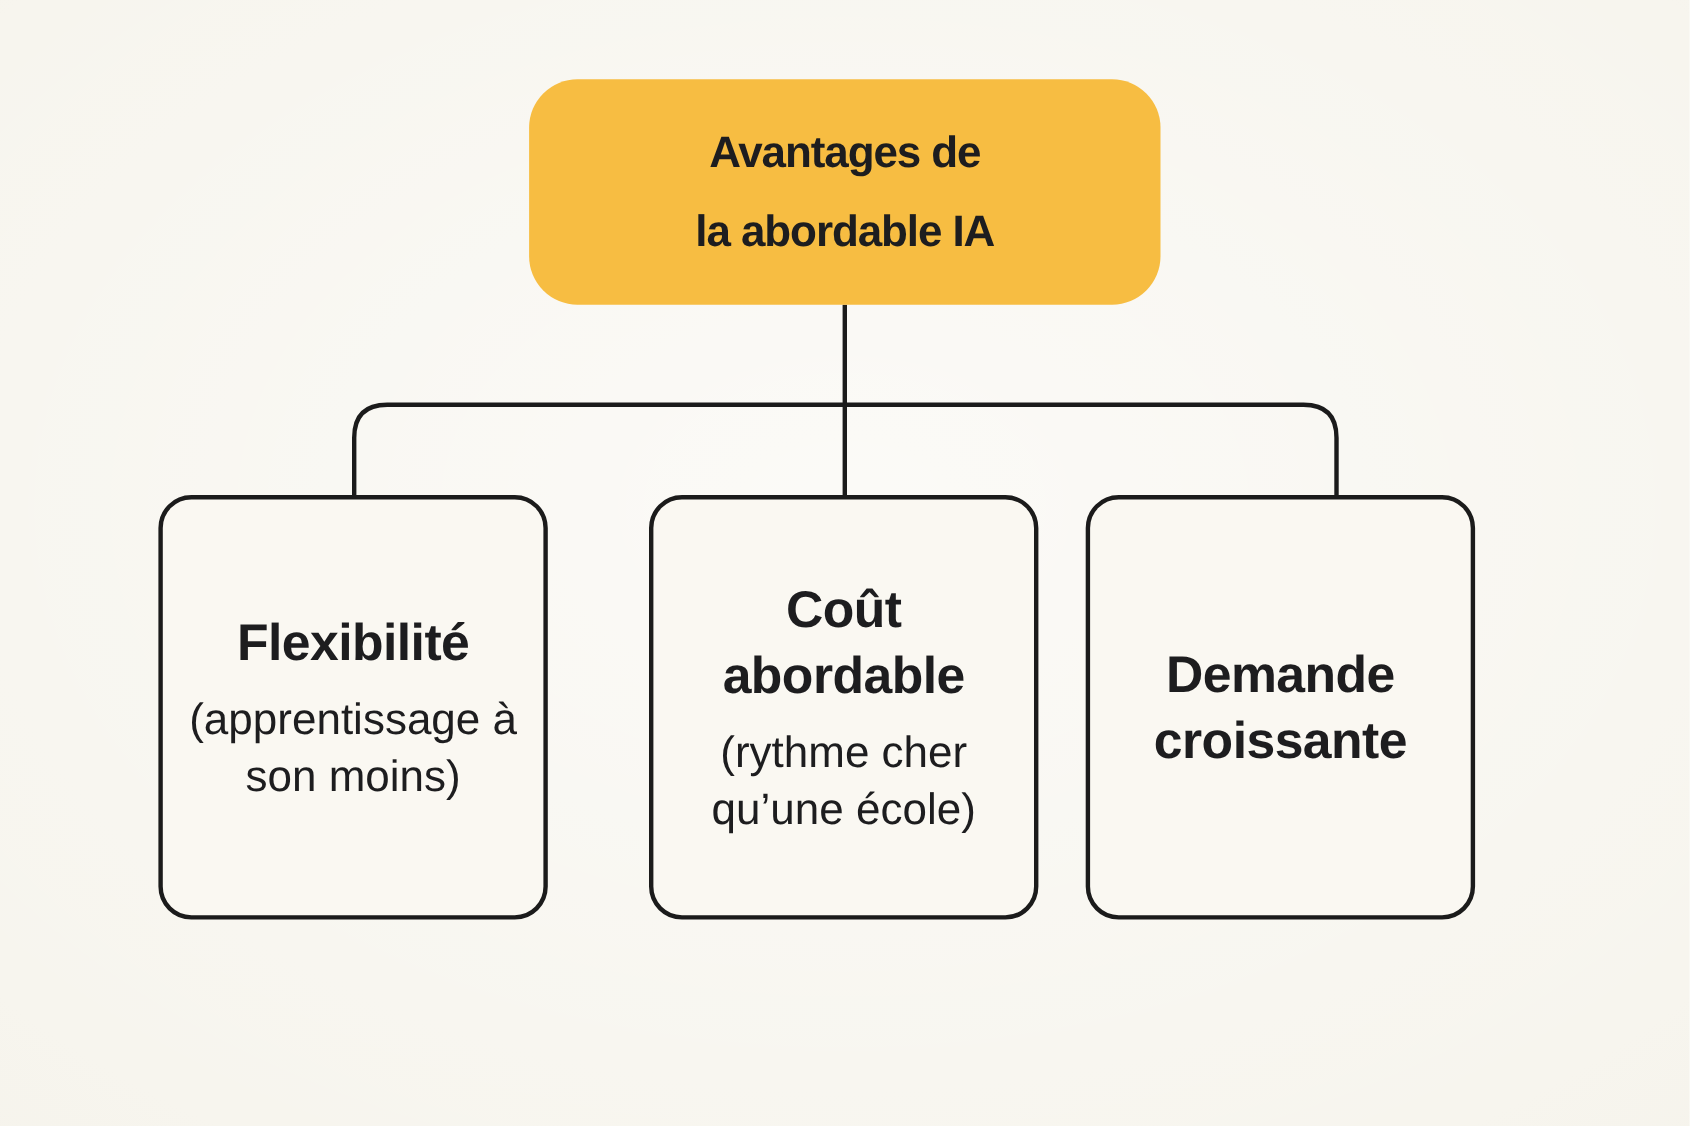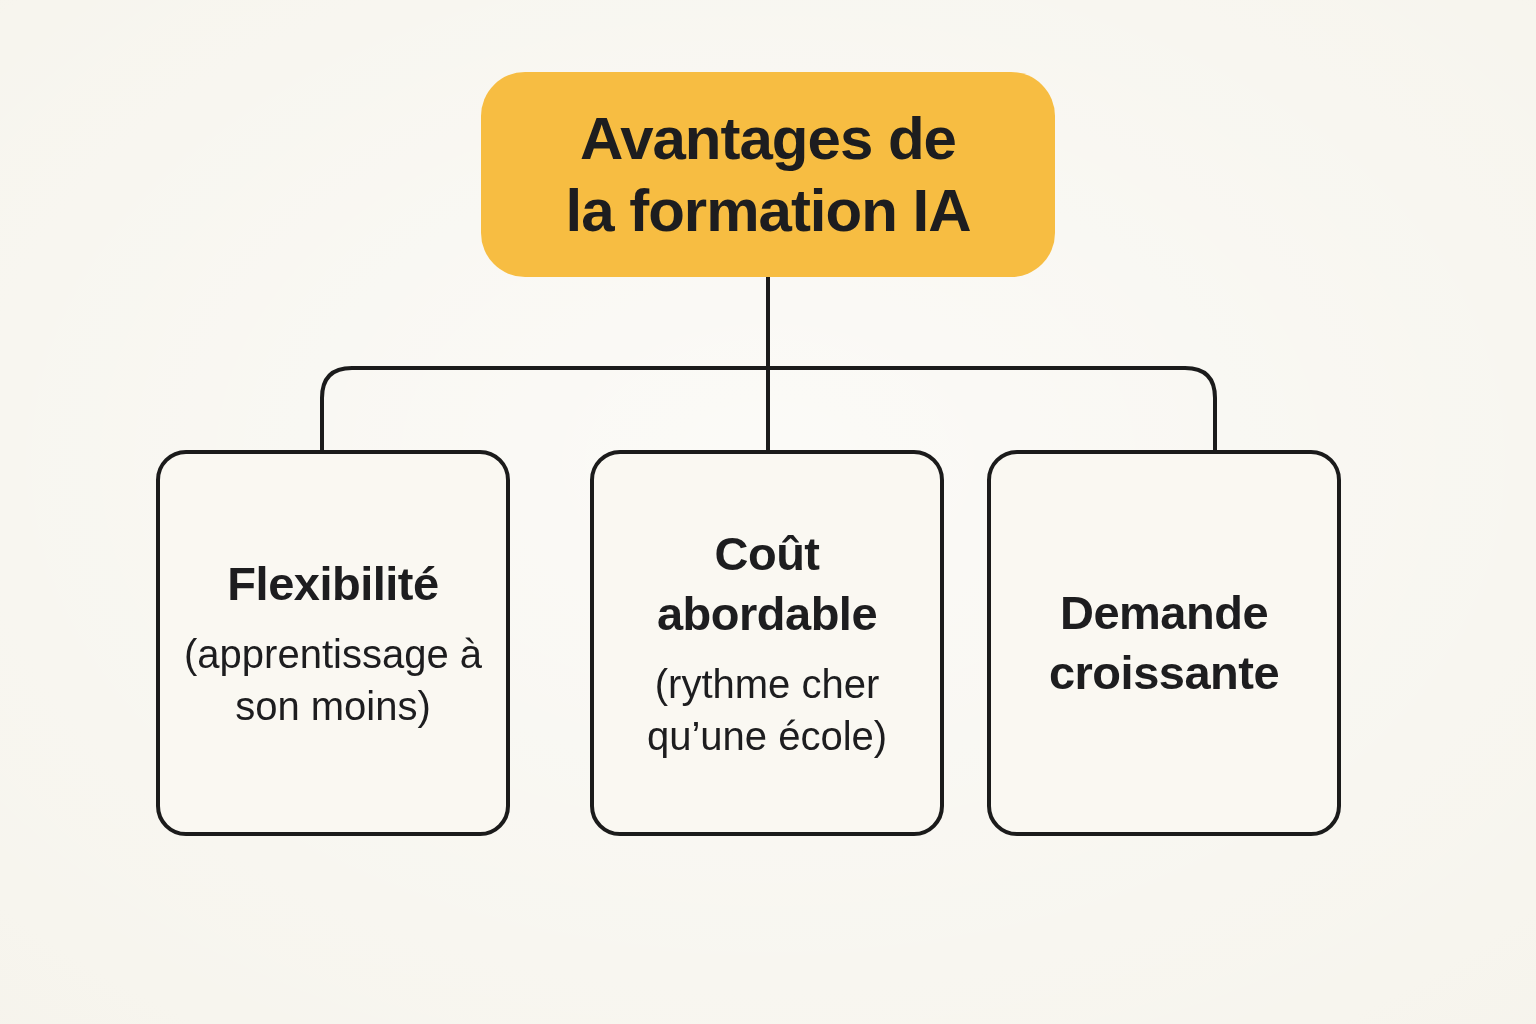--- a/index.html
+++ b/index.html
@@ -47,21 +47,21 @@
     height: 205px;
     background: var(--accent);
     border-radius: 44px;
     display: flex;
     flex-direction: column;
     align-items: center;
     justify-content: center;
     text-align: center;
   }
   .root-title {
-    font-size: 60px;
+    font-size: 40px;
     font-weight: 700;
     line-height: 72px;
     letter-spacing: -1px;
     color: var(--text);
   }
   .root-title .line { display: block; }
   .child-box {
     position: absolute;
     top: 450px;
     width: 354px;
@@ -69,21 +69,21 @@
     background: var(--node-fill);
     border: 4px solid var(--line);
     border-radius: 30px;
     display: flex;
     flex-direction: column;
     align-items: center;
     justify-content: center;
     text-align: center;
     padding: 0 16px;
   }
-  .child-0 { left: 156px; }
+  .child-0 { left: 144px; }
   .child-1 { left: 590px; }
   .child-2 { left: 987px; }
   .child-heading {
     font-size: 47px;
     font-weight: 700;
     line-height: 60px;
     letter-spacing: -0.5px;
     color: var(--text);
     max-width: 316px;
   }
@@ -102,21 +102,21 @@
 <div class="canvas">
 
   <svg class="connectors" viewBox="0 0 1536 1024" xmlns="http://www.w3.org/2000/svg">
     <path d="M768 277 L768 452"></path>
     <path d="M322 452 L322 398 Q322 368 352 368 L1185 368 Q1215 368 1215 398 L1215 452"></path>
   </svg>
 
   <div class="root-box">
     <div class="root-title">
       <span class="line">Avantages de</span>
-      <span class="line">la formation IA</span>
+      <span class="line">la abordable IA</span>
     </div>
   </div>
 
   <div class="child-box child-0">
     <div class="child-heading">Flexibilité</div>
     <div class="child-subtext">(apprentissage à son moins)</div>
   </div>
 
   <div class="child-box child-1">
     <div class="child-heading">Coût abordable</div>

